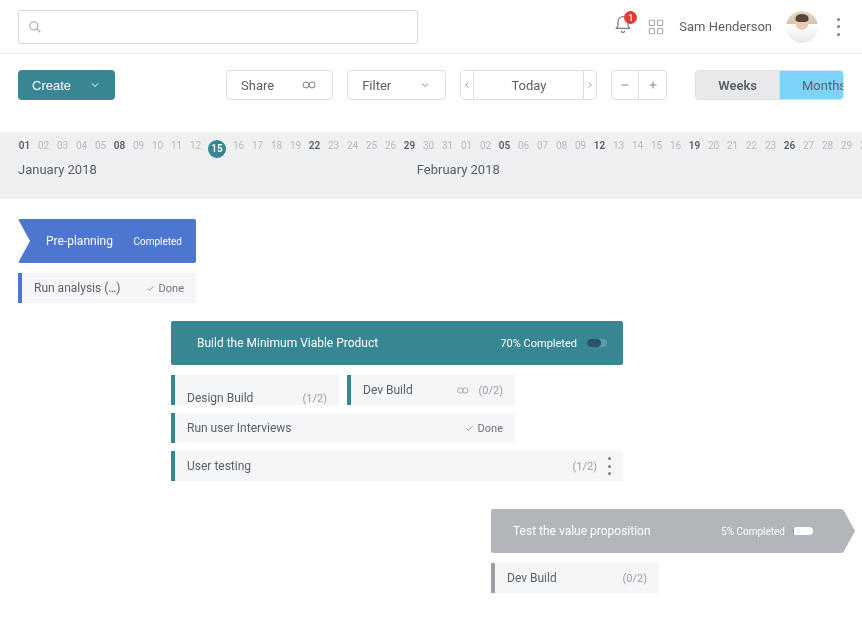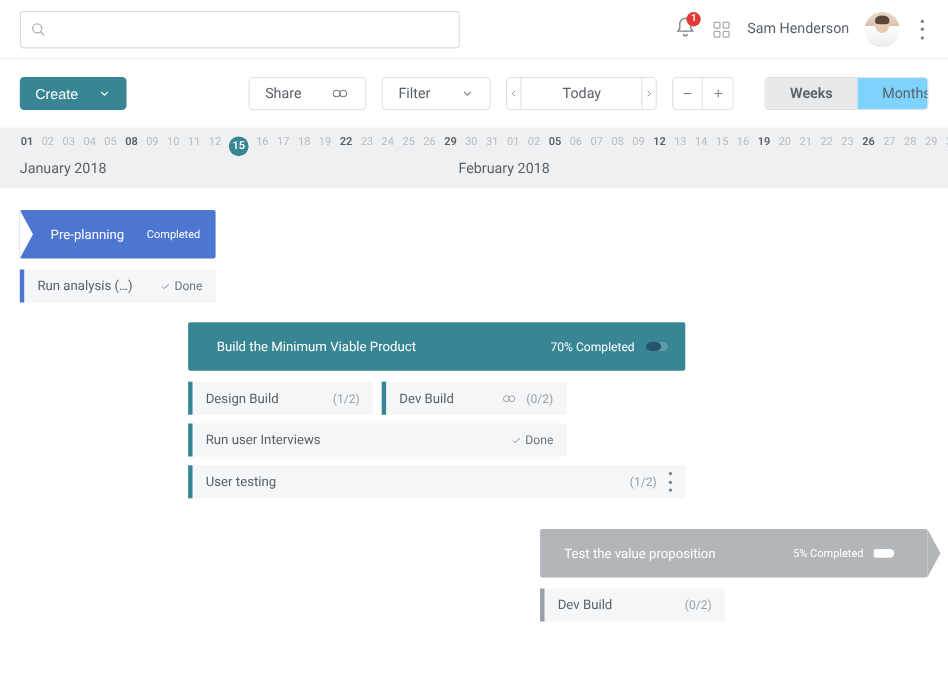--- a/index.html
+++ b/index.html
@@ -159,21 +159,22 @@
     cursor:pointer;
     background:#7dd3fc;
     color:#5a6068;
   }
   .range-seg.active { background:#e7e9eb; font-weight:600; }
   .range-seg + .range-seg { border-left:1px solid #dcdfe3; }
 
   
   .timeline-header {
     background:#eef0f2;
-    padding: 8px 18px 10px 18px;
+    padding: 8px 18px 22px 18px;
+    margin-top: 16px;
   }
   .day-row { display:flex; gap: 6px; font-size:10px; color:#b7bcc2; }
   .day-row .day { min-width: 13px; text-align:center; }
   .day-row .day.wk { color:#5a6068; font-weight:600; }
   .day-row .day.today {
     background:#388694; color:#fff; border-radius:50%;
     width:18px; height:18px; line-height:18px; min-width:18px;
   }
   .month-row { display:flex; gap: 320px; margin-top:4px; font-size:13px; color:#5a6068; }
 
@@ -229,21 +230,21 @@
     padding:0 16px 0 26px;
     justify-content:space-between;
   }
   .phase-mvp-right { display:flex; align-items:center; gap:10px; font-size:11px; }
   .mini-prog {
     width:20px; height:8px; border-radius:4px; background:#fff3;
     position:relative; overflow:hidden;
   }
   .mini-prog-fill { position:absolute; left:0; top:0; bottom:0; background:#26566b; border-radius:4px; }
 
-  .task-mvp-1 { left:171px; top:176px; width:168px; border-left-color:#388694; }
+  .task-mvp-1 { left:171px; top:176px; width:168px; border-left-color:#388694;align-items:flex-end; }
   .task-mvp-2 { left:347px; top:176px; width:168px; border-left-color:#388694; }
   .count { font-size:11px; color:#9aa0a6; }
   .link-icon-small { width:15px; height:9px; margin-right:8px;}
   .task-mvp-2-right { display:flex; align-items:center; }
 
   .task-mvp-3 { left:171px; top:214px; width:344px; border-left-color:#388694; }
   .task-mvp-4 { left:171px; top:252px; width:452px; border-left-color:#388694; }
   .task-mvp-4-right { display:flex; align-items:center; gap:10px; }
   .row-more { cursor:pointer; }
 

